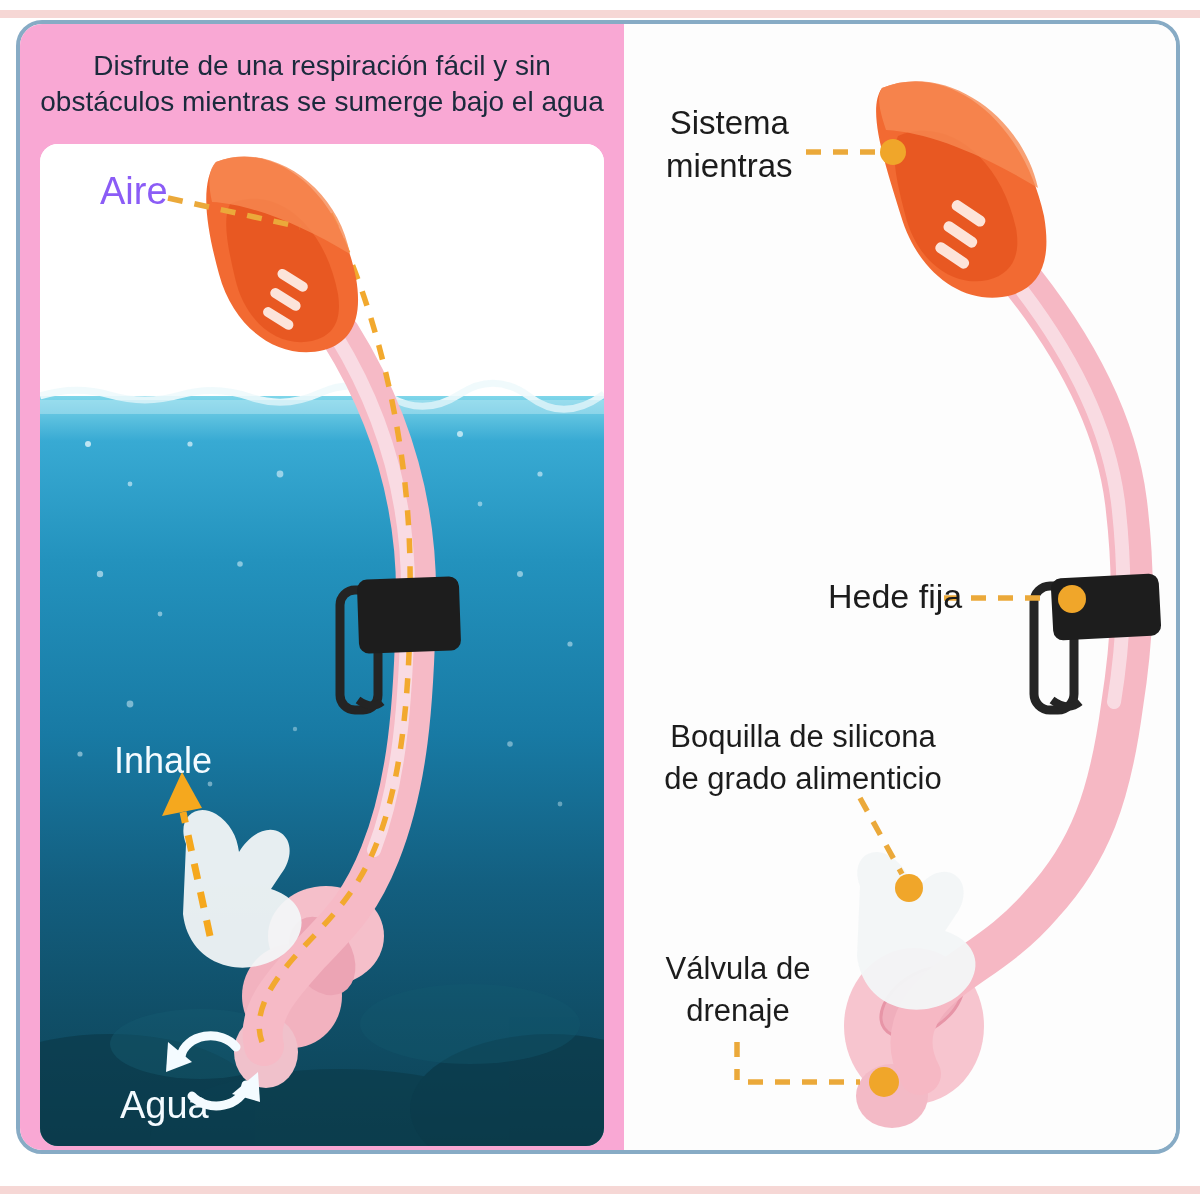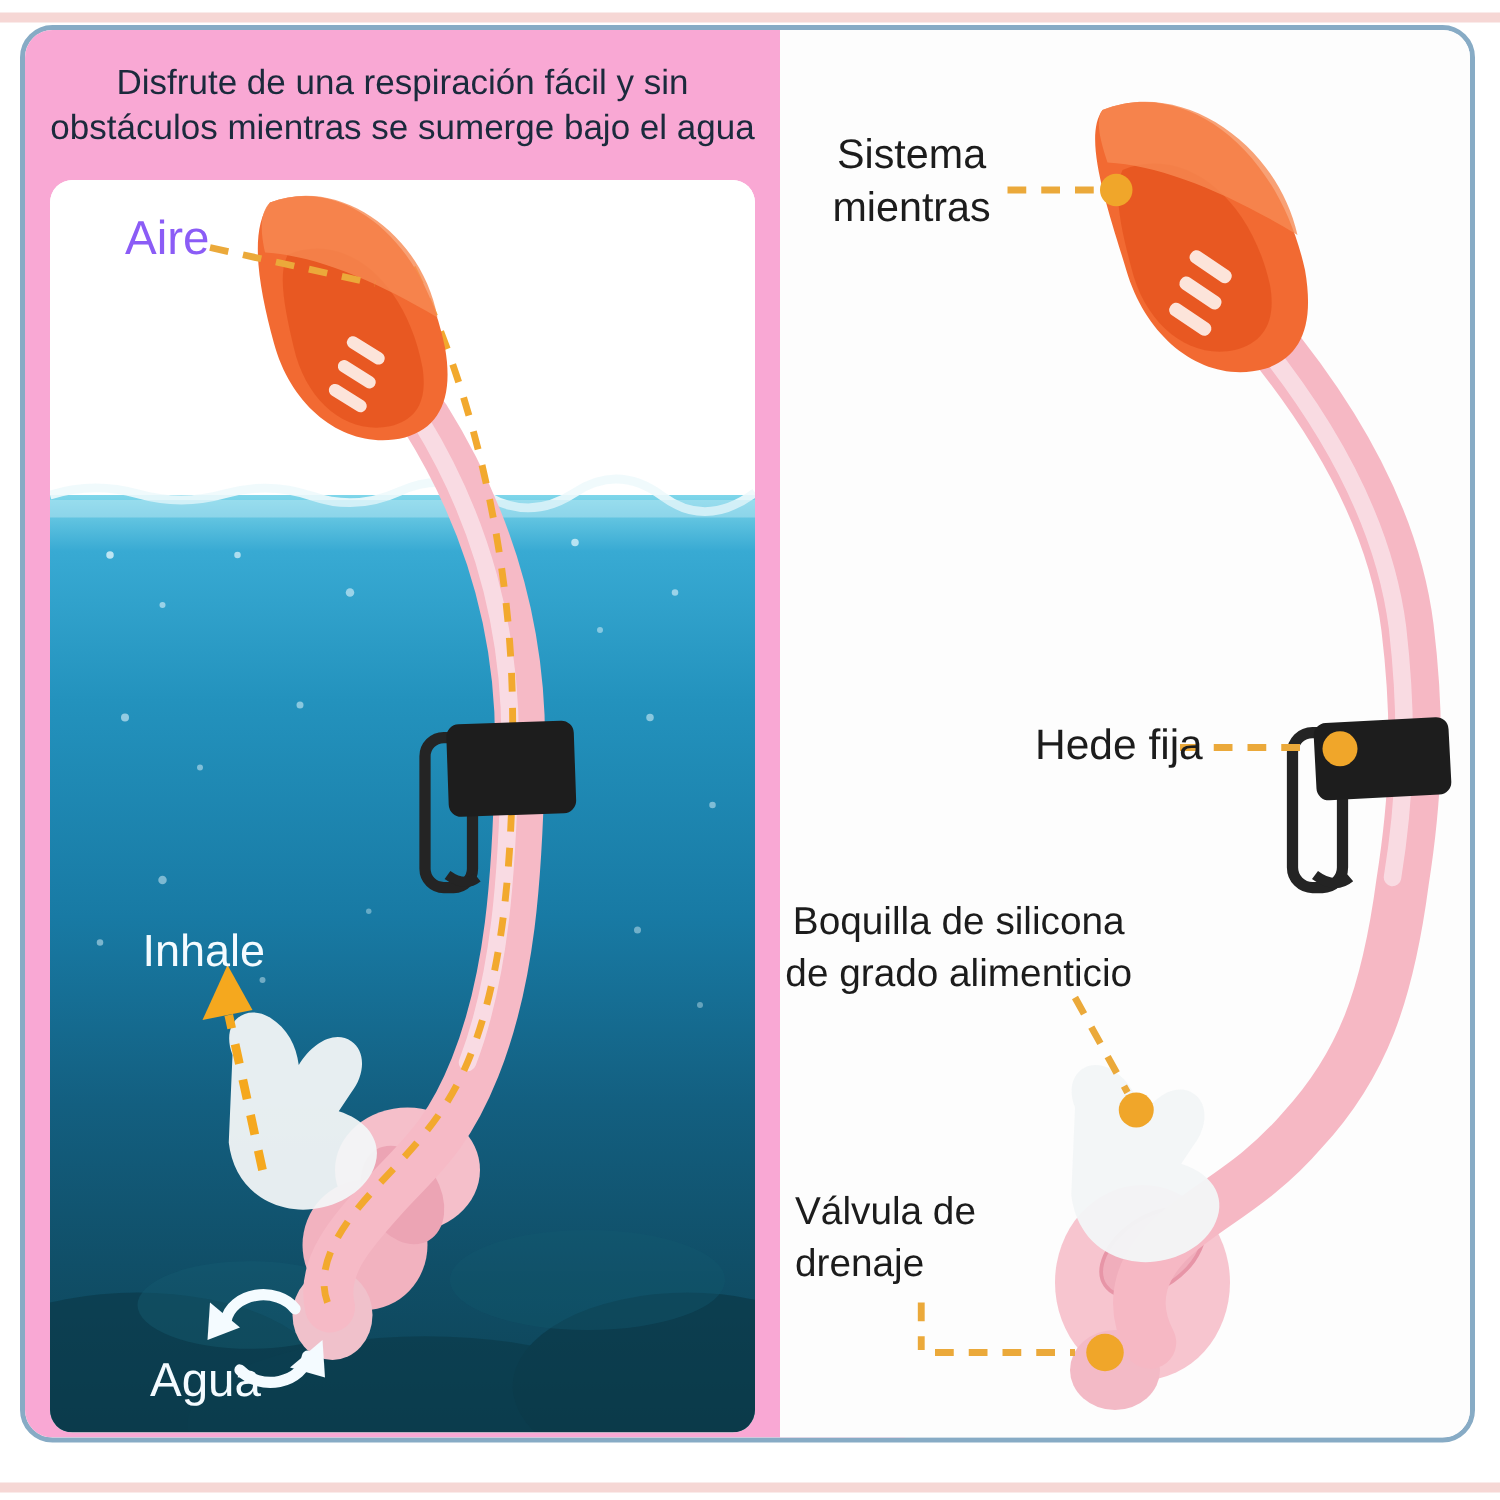--- a/index.html
+++ b/index.html
@@ -31,22 +31,22 @@
   .right-panel{
     position:absolute;left:604px;top:0;width:552px;height:100%;
     background:#fdfdfd;
   }
   .label{position:absolute;color:#1c1c1c;}
   .lbl-aire{left:100px;top:170px;font-size:38px;color:#8b5cf6;}
   .lbl-inhale{left:114px;top:740px;font-size:36px;color:#f4fbff;text-align:center;}
   .lbl-agua{left:120px;top:1084px;font-size:38px;color:#f4fbff;}
   .lbl-sistema{left:666px;top:102px;font-size:33px;line-height:1.3;text-align:center;}
   .lbl-hede{left:792px;top:577px;font-size:34px;margin-left:36px;}
-  .lbl-boquilla{left:600px;top:716px;width:334px;text-align:center;font-size:31px;line-height:1.35;}
-  .lbl-valvula{left:636px;top:948px;width:176px;font-size:31px;line-height:1.35;}
+  .lbl-boquilla{left:636px;top:716px;width:334px;text-align:center;font-size:31px;line-height:1.35;}
+  .lbl-valvula{left:650px;top:948px;width:176px;text-align:center;font-size:31px;line-height:1.35;}
   .overlay{position:absolute;left:0;top:0;pointer-events:none;}
 </style>
 </head>
 <body>
 
 <div class="page">
 
   <div class="strip top"></div>
   <div class="strip bottom"></div>
 

